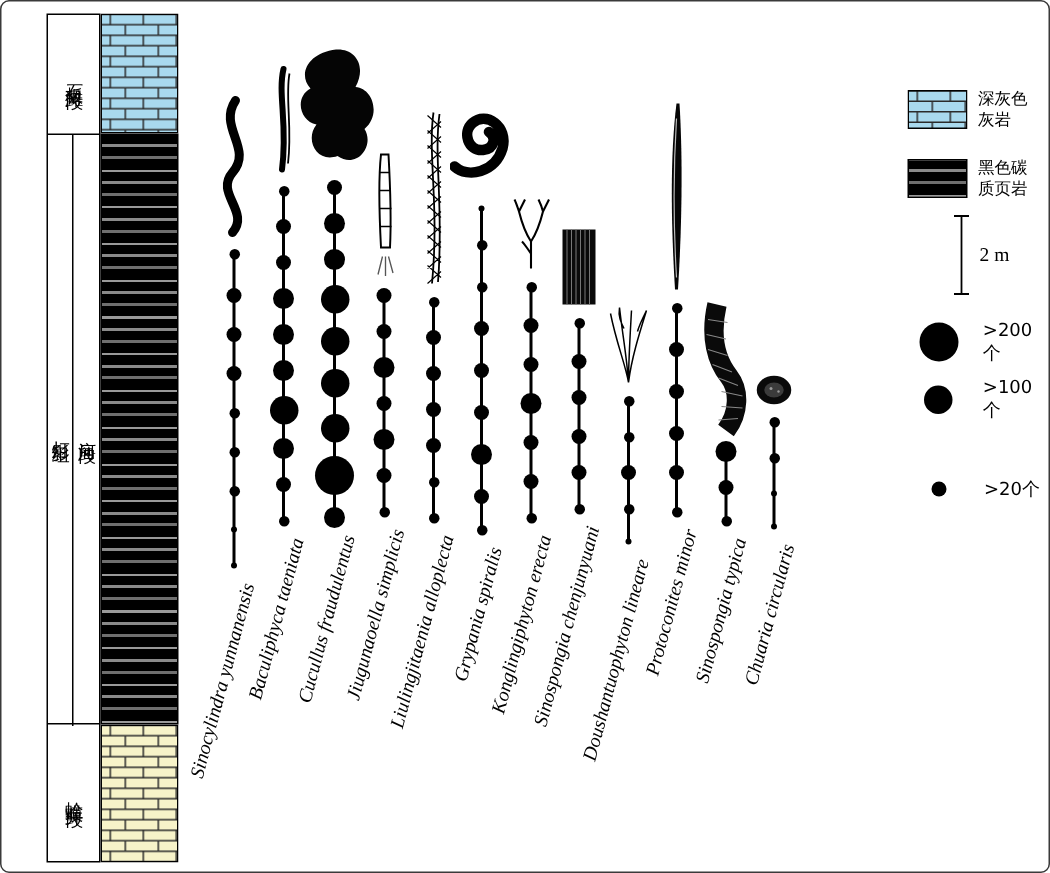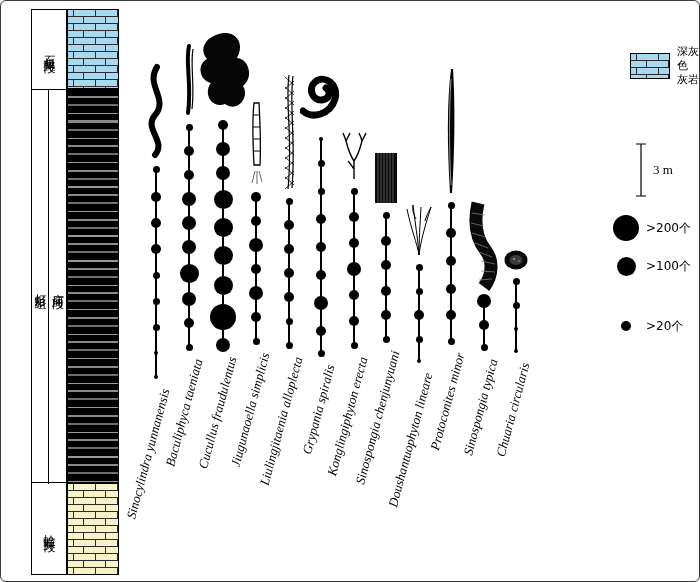--- a/index.html
+++ b/index.html
@@ -44,21 +44,21 @@
   #legend { position: absolute; left: 598px; top: 8px; width: 100px; height: 566px; }
   .lith-row { position: absolute; left: 6px; display: flex; align-items: center; gap: 7px; }
   .swatch { width: 40px; height: 26px; flex: 0 0 auto; }
   .shale-swatch { border: 1px solid #000; }
   .lith-label { font-size: 11px; line-height: 14px; }
   .scalebar { position: absolute; left: 34px; top: 132px; display: flex; align-items: center; gap: 4px; }
   .scalebar-label { font: 13px "Liberation Serif", serif; }
   .ab-row { position: absolute; left: 12px; height: 26px; display: flex; align-items: center; }
   .ab-dot-wrap { width: 30px; display: flex; justify-content: center; }
   .ab-dot { background: #000; border-radius: 50%; display: block; }
-  .ab-label { font-size: 12px; margin-left: 5px; }
+  .ab-label { font-size: 12px; margin-left: 15px; }
 </style>
 </head>
 <body>
 
 <div id="figure">
 
   <div id="labels">
     <div id="cell-top" class="cellv">
       <span class="vtext">石板滩段</span>
     </div>
@@ -250,37 +250,44 @@
           <circle cx="16" cy="12" r="0.8" fill="#999"></circle>
         </svg></div>
       <div class="sp-name" style="left: 517px; top: 360px;">Chuaria circularis</div>
     </div>
 
   <div id="legend">
     <div class="scalebar">
       <svg width="16" height="58" viewBox="0 0 16 58">
         <path d="M8 3 V55 M3 3 H13 M3 55 H13" stroke="#000" stroke-width="1.2" fill="none"></path>
       </svg>
-      <span class="scalebar-label">3 m</span>
-    </div>
-      <div class="lith-row" style="top: 36px; margin-left: 25px;">
+      <span class="scalebar-label">2 m</span>
+    </div>
+      <div class="lith-row" style="top: 50px;">
         <div class="swatch"><svg width="40" height="26" viewBox="0 0 40 26" xmlns="http://www.w3.org/2000/svg">
             <defs>
               <pattern id="bkleg1" width="22" height="14" patternUnits="userSpaceOnUse">
                 <rect width="22" height="14" fill="#a9d9ee"></rect>
                 <path d="M0 0.5 H22 M0 7.5 H22 M6.5 0 V7 M16.5 7 V14" stroke="#2b2b2b" stroke-width="1" fill="none"></path>
               </pattern>
             </defs>
             <rect x="0.5" y="0.5" width="39" height="25" fill="url(#bkleg1)" stroke="#000"></rect>
           </svg></div>
         <div class="lith-label">
           <div>深灰色</div>
           <div>灰岩</div>
         </div>
       </div>
+      <div class="lith-row" style="top: 96px;">
+        <div class="swatch shale-bg shale-swatch"></div>
+        <div class="lith-label">
+          <div>黑色碳</div>
+          <div>质页岩</div>
+        </div>
+      </div>
       <div class="ab-row" style="top: 206px;">
         <div class="ab-dot-wrap">
           <span class="ab-dot" style="width: 26px; height: 26px;"></span>
         </div>
         <span class="ab-label">&gt;200个</span>
       </div>
       <div class="ab-row" style="top: 244px;">
         <div class="ab-dot-wrap">
           <span class="ab-dot" style="width: 19px; height: 19px;"></span>
         </div>

